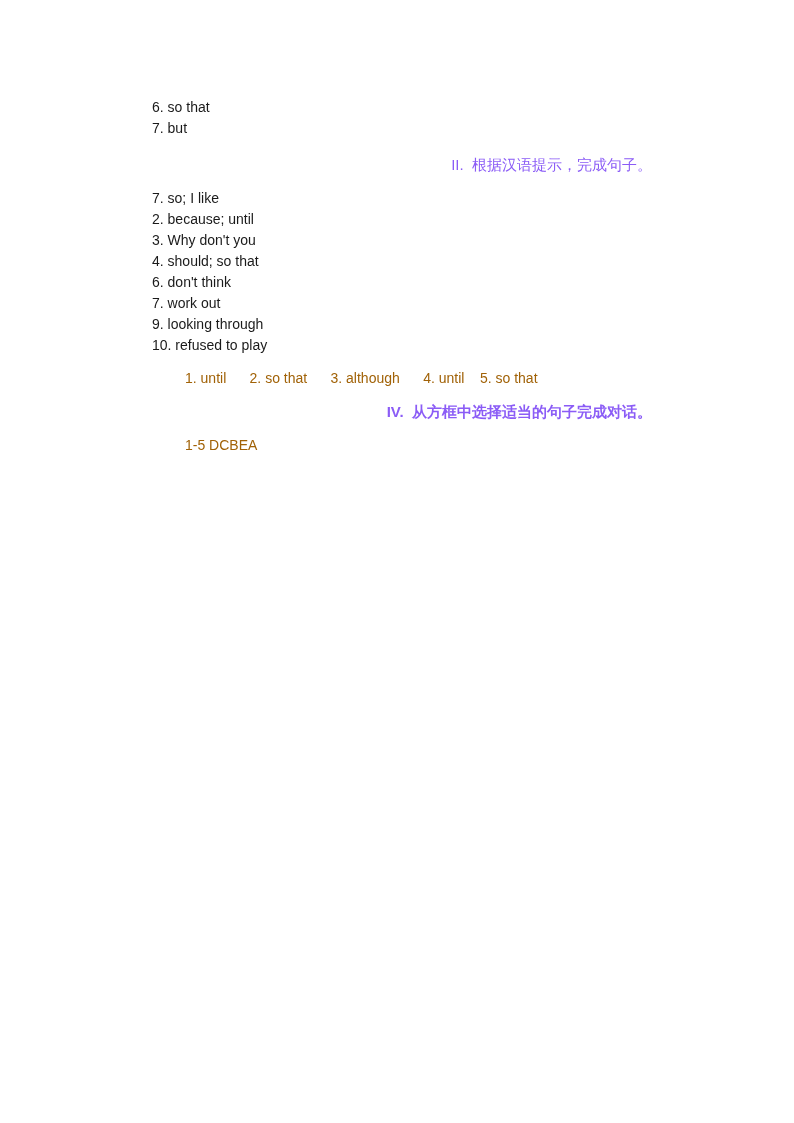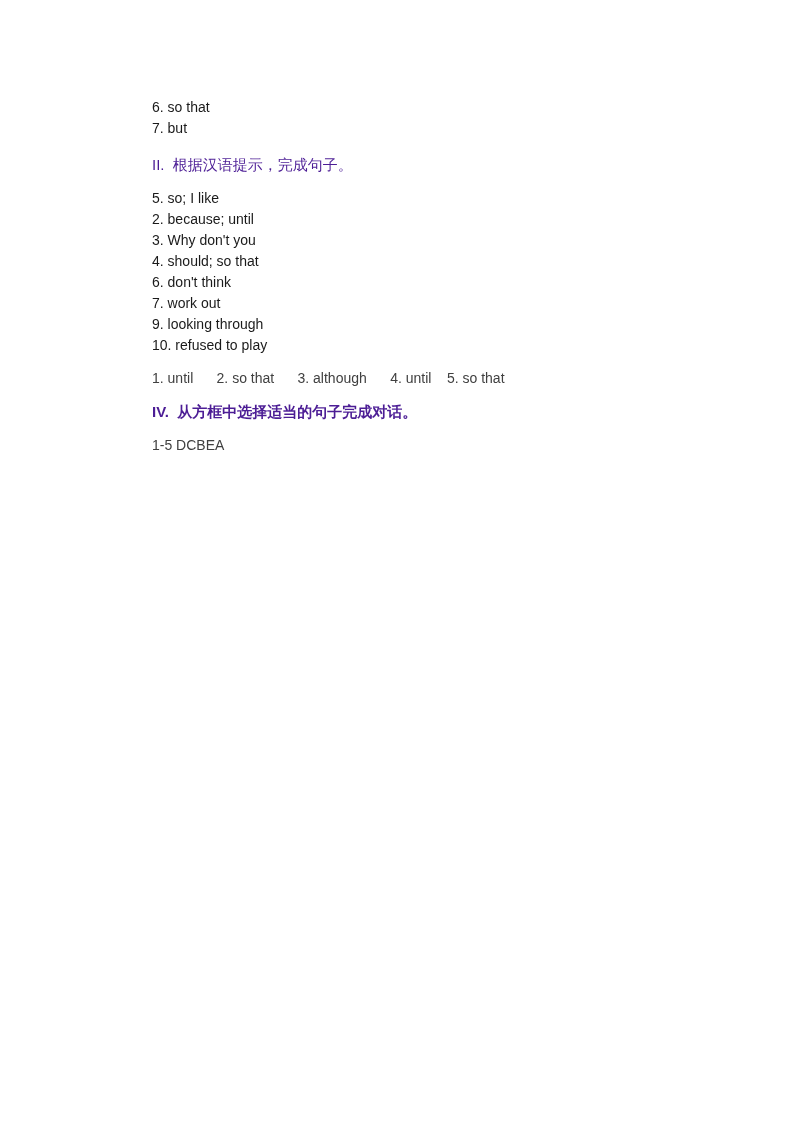--- a/index.html
+++ b/index.html
@@ -31,53 +31,55 @@
   }
   .answer-line {
     font-size: 14px;
     line-height: 21px;
     color: #1a1a1a;
     white-space: pre;
   }
   .section-heading {
     font-size: 15px;
     line-height: 22px;
-    color: #4c1d95;
+    color: #8b5cf6;
     white-space: pre;
+    text-align: right;
   }
   .gap-before-heading {
     margin-top: 15px;
   }
   .gap-after-heading {
     margin-top: 12px;
   }
   .gap-small {
     margin-top: 12px;
     font-weight: bold;
   }
   .inline-answers {
     font-size: 14px;
     line-height: 21px;
-    color: #404040;
+    color: #a16207;
     white-space: pre;
+    margin-left: 33px;
   }
 </style>
 </head>
 <body>
 
 <div class="page">
   <div class="content">
 
     <div class="answer-line">6. so that</div>
     <div class="answer-line">7. but</div>
 
     <div class="section-heading gap-before-heading">II.  根据汉语提示，完成句子。</div>
 
     <div class="gap-after-heading">
-      <div class="answer-line">5. so; I like</div>
+      <div class="answer-line">7. so; I like</div>
       <div class="answer-line">2. because; until</div>
       <div class="answer-line">3. Why don't you</div>
       <div class="answer-line">4. should; so that</div>
       <div class="answer-line">6. don't think</div>
       <div class="answer-line">7. work out</div>
       <div class="answer-line">9. looking through</div>
       <div class="answer-line">10. refused to play</div>
     </div>
 
 

